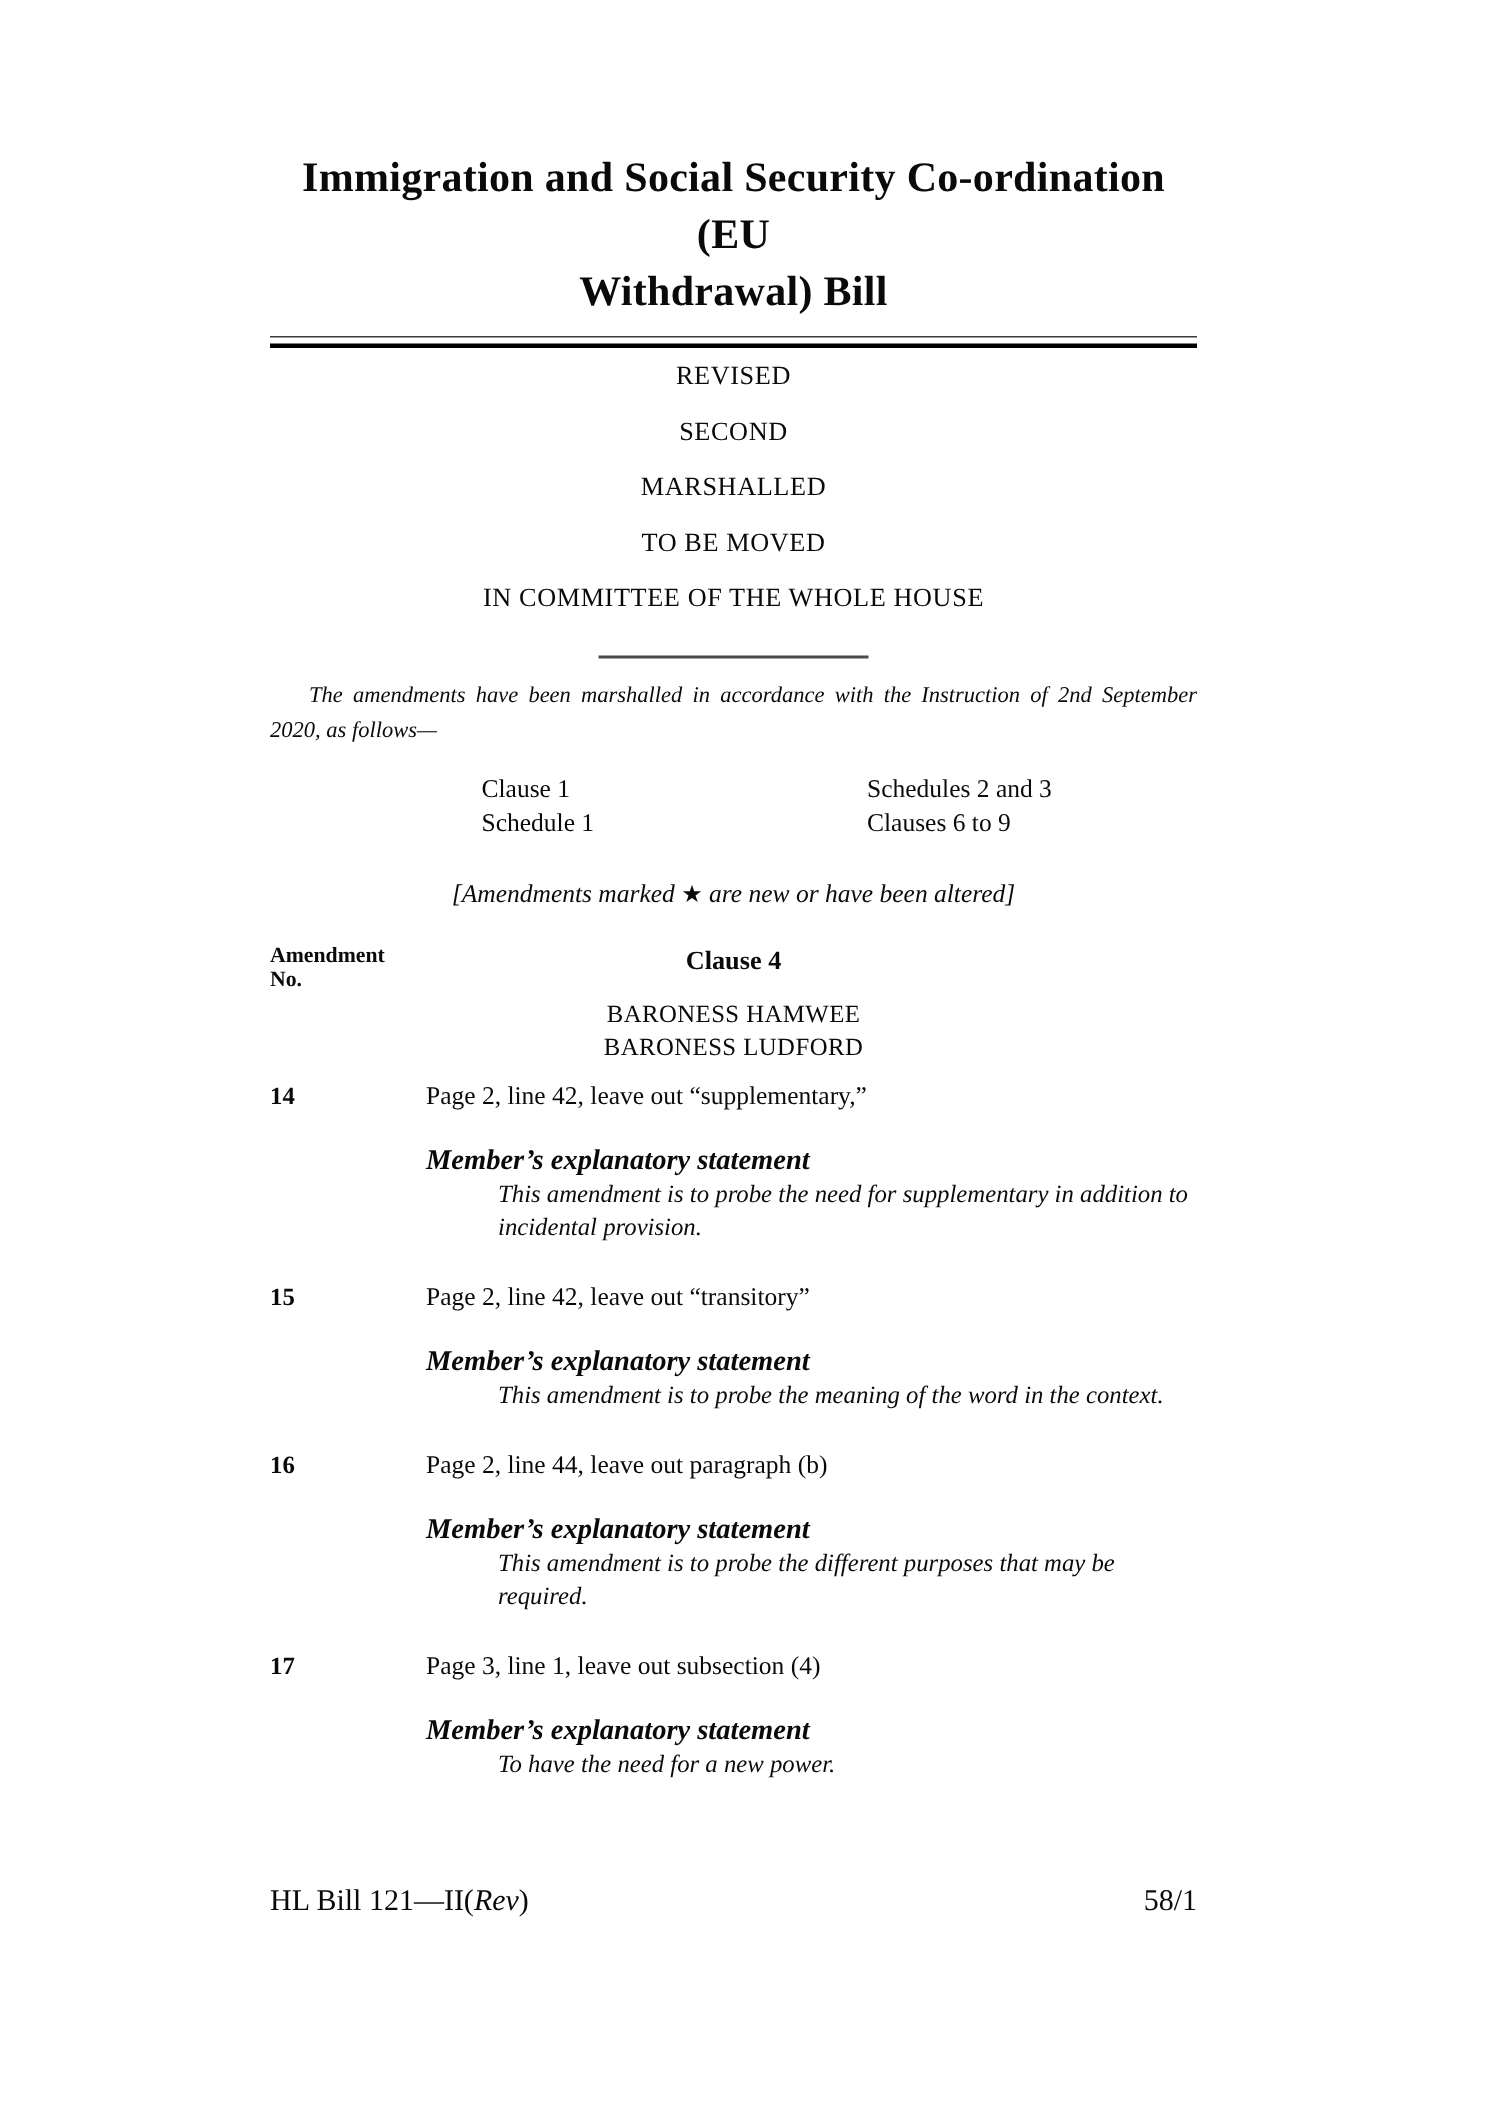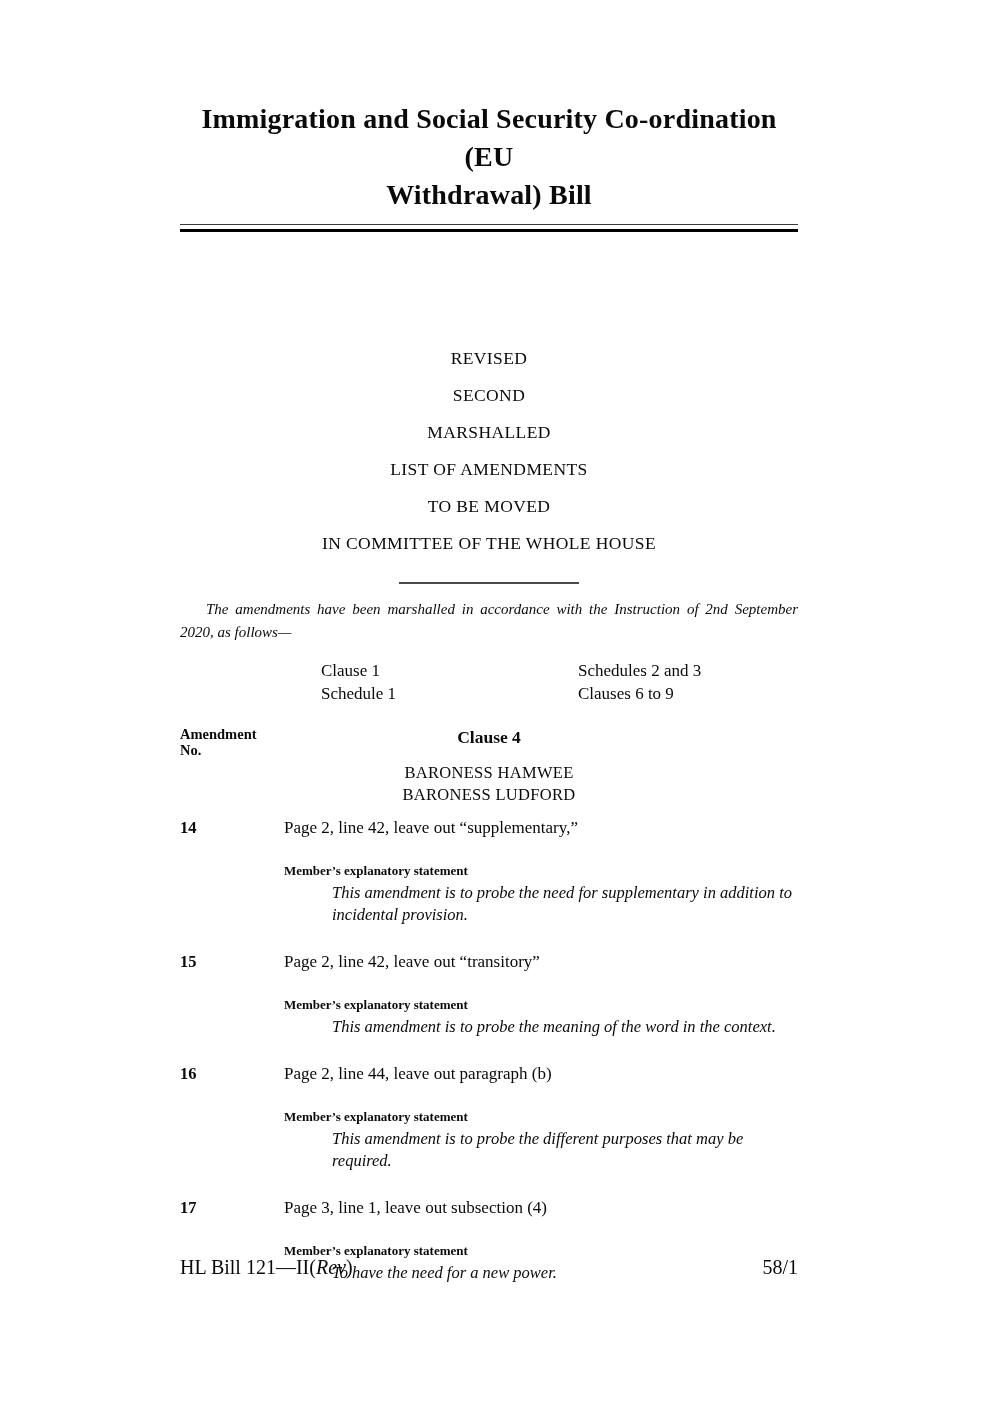--- a/index.html
+++ b/index.html
@@ -28,21 +28,20 @@
   }
   .double-rule {
     margin-top: 10px;
     border-top: 1.5px solid #3a3a3a;
     border-bottom: 3px solid #000000;
     height: 4px;
   }
 
   
   .heading-stack {
-    margin-top: 108px;
     text-align: center;
     font-size: 17.5px;
     letter-spacing: 0.4px;
   }
   .heading-stack div { line-height: 37px; }
 
   .short-rule {
     width: 180px;
     margin: 20px auto 0 auto;
     border-top: 2px solid #4a4a4a;
@@ -122,21 +121,22 @@
     line-height: 23px;
   }
   .amendment-body { }
   .amendment-text {
     font-size: 17px;
     line-height: 23px;
   }
   .explanatory { margin-top: 21px; }
   .explanatory-title {
     font-weight: bold;
-    font-size: 13px;
+    font-style: italic;
+    font-size: 19px;
     line-height: 22px;
   }
   .explanatory-text {
     font-style: italic;
     font-size: 16.5px;
     line-height: 22px;
     margin-left: 48px;
   }
 
   
@@ -161,38 +161,40 @@
     <div class="bill-title">
       <div>Immigration and Social Security Co-ordination (EU</div>
       <div>Withdrawal) Bill</div>
     </div>
     <div class="double-rule"></div>
 
     <div class="heading-stack">
       <div>REVISED</div>
       <div>SECOND</div>
       <div>MARSHALLED</div>
-      <div>LIST OF AMENDMENTS</div>
       <div>TO BE MOVED</div>
       <div>IN COMMITTEE OF THE WHOLE HOUSE</div>
     </div>
 
     <div class="short-rule"></div>
 
     <p class="marshal-note">The amendments have been marshalled in accordance with the Instruction of 2nd September 2020, as follows—</p>
 
     <div class="order-cols">
       <div class="order-row">
         <span class="col-left">Clause 1</span><span class="col-right">Schedules 2 and 3</span>
       </div>
       <div class="order-row">
         <span class="col-left">Schedule 1</span><span class="col-right">Clauses 6 to 9</span>
       </div>
     </div>
 
+    <div class="star-note">
+      <span>[Amendments marked </span><span class="star">★</span><span> are new or have been altered]</span>
+    </div>
 
     <div class="amendment-header">
       <div class="amendment-no-label">
         <div>Amendment</div>
         <div>No.</div>
       </div>
       <div class="clause-heading">Clause 4</div>
     </div>
 
     <div class="sponsors">

